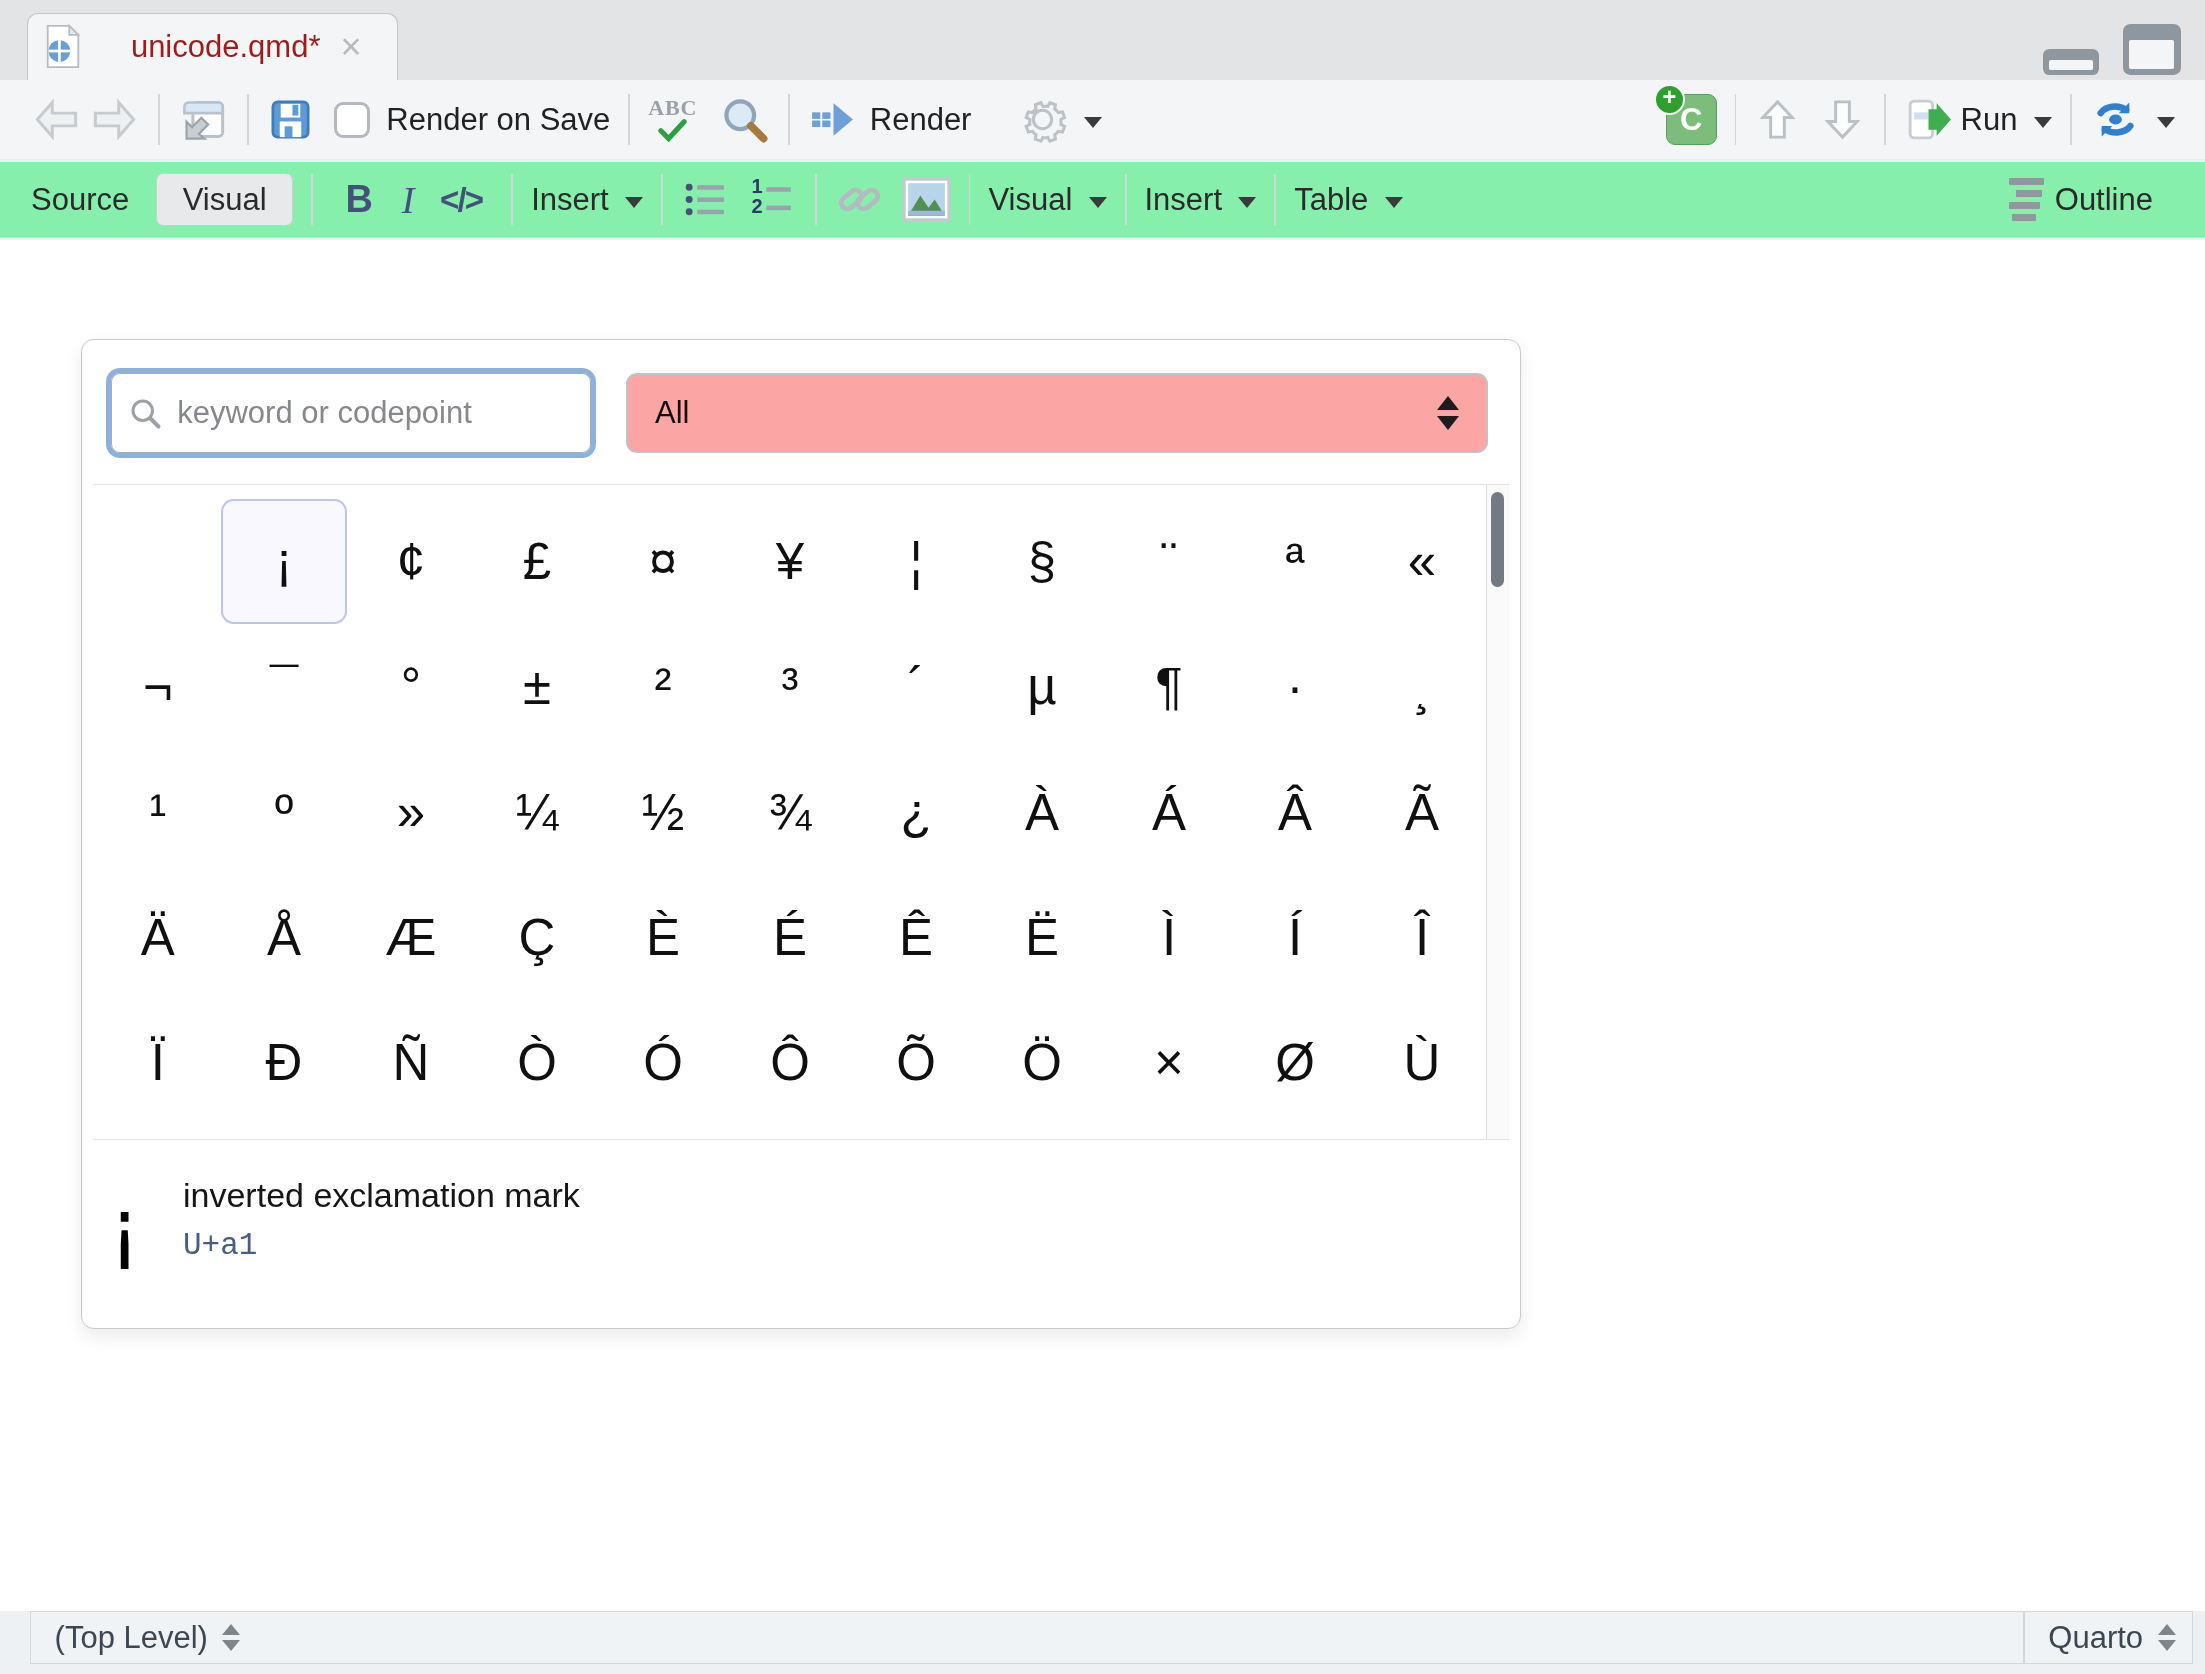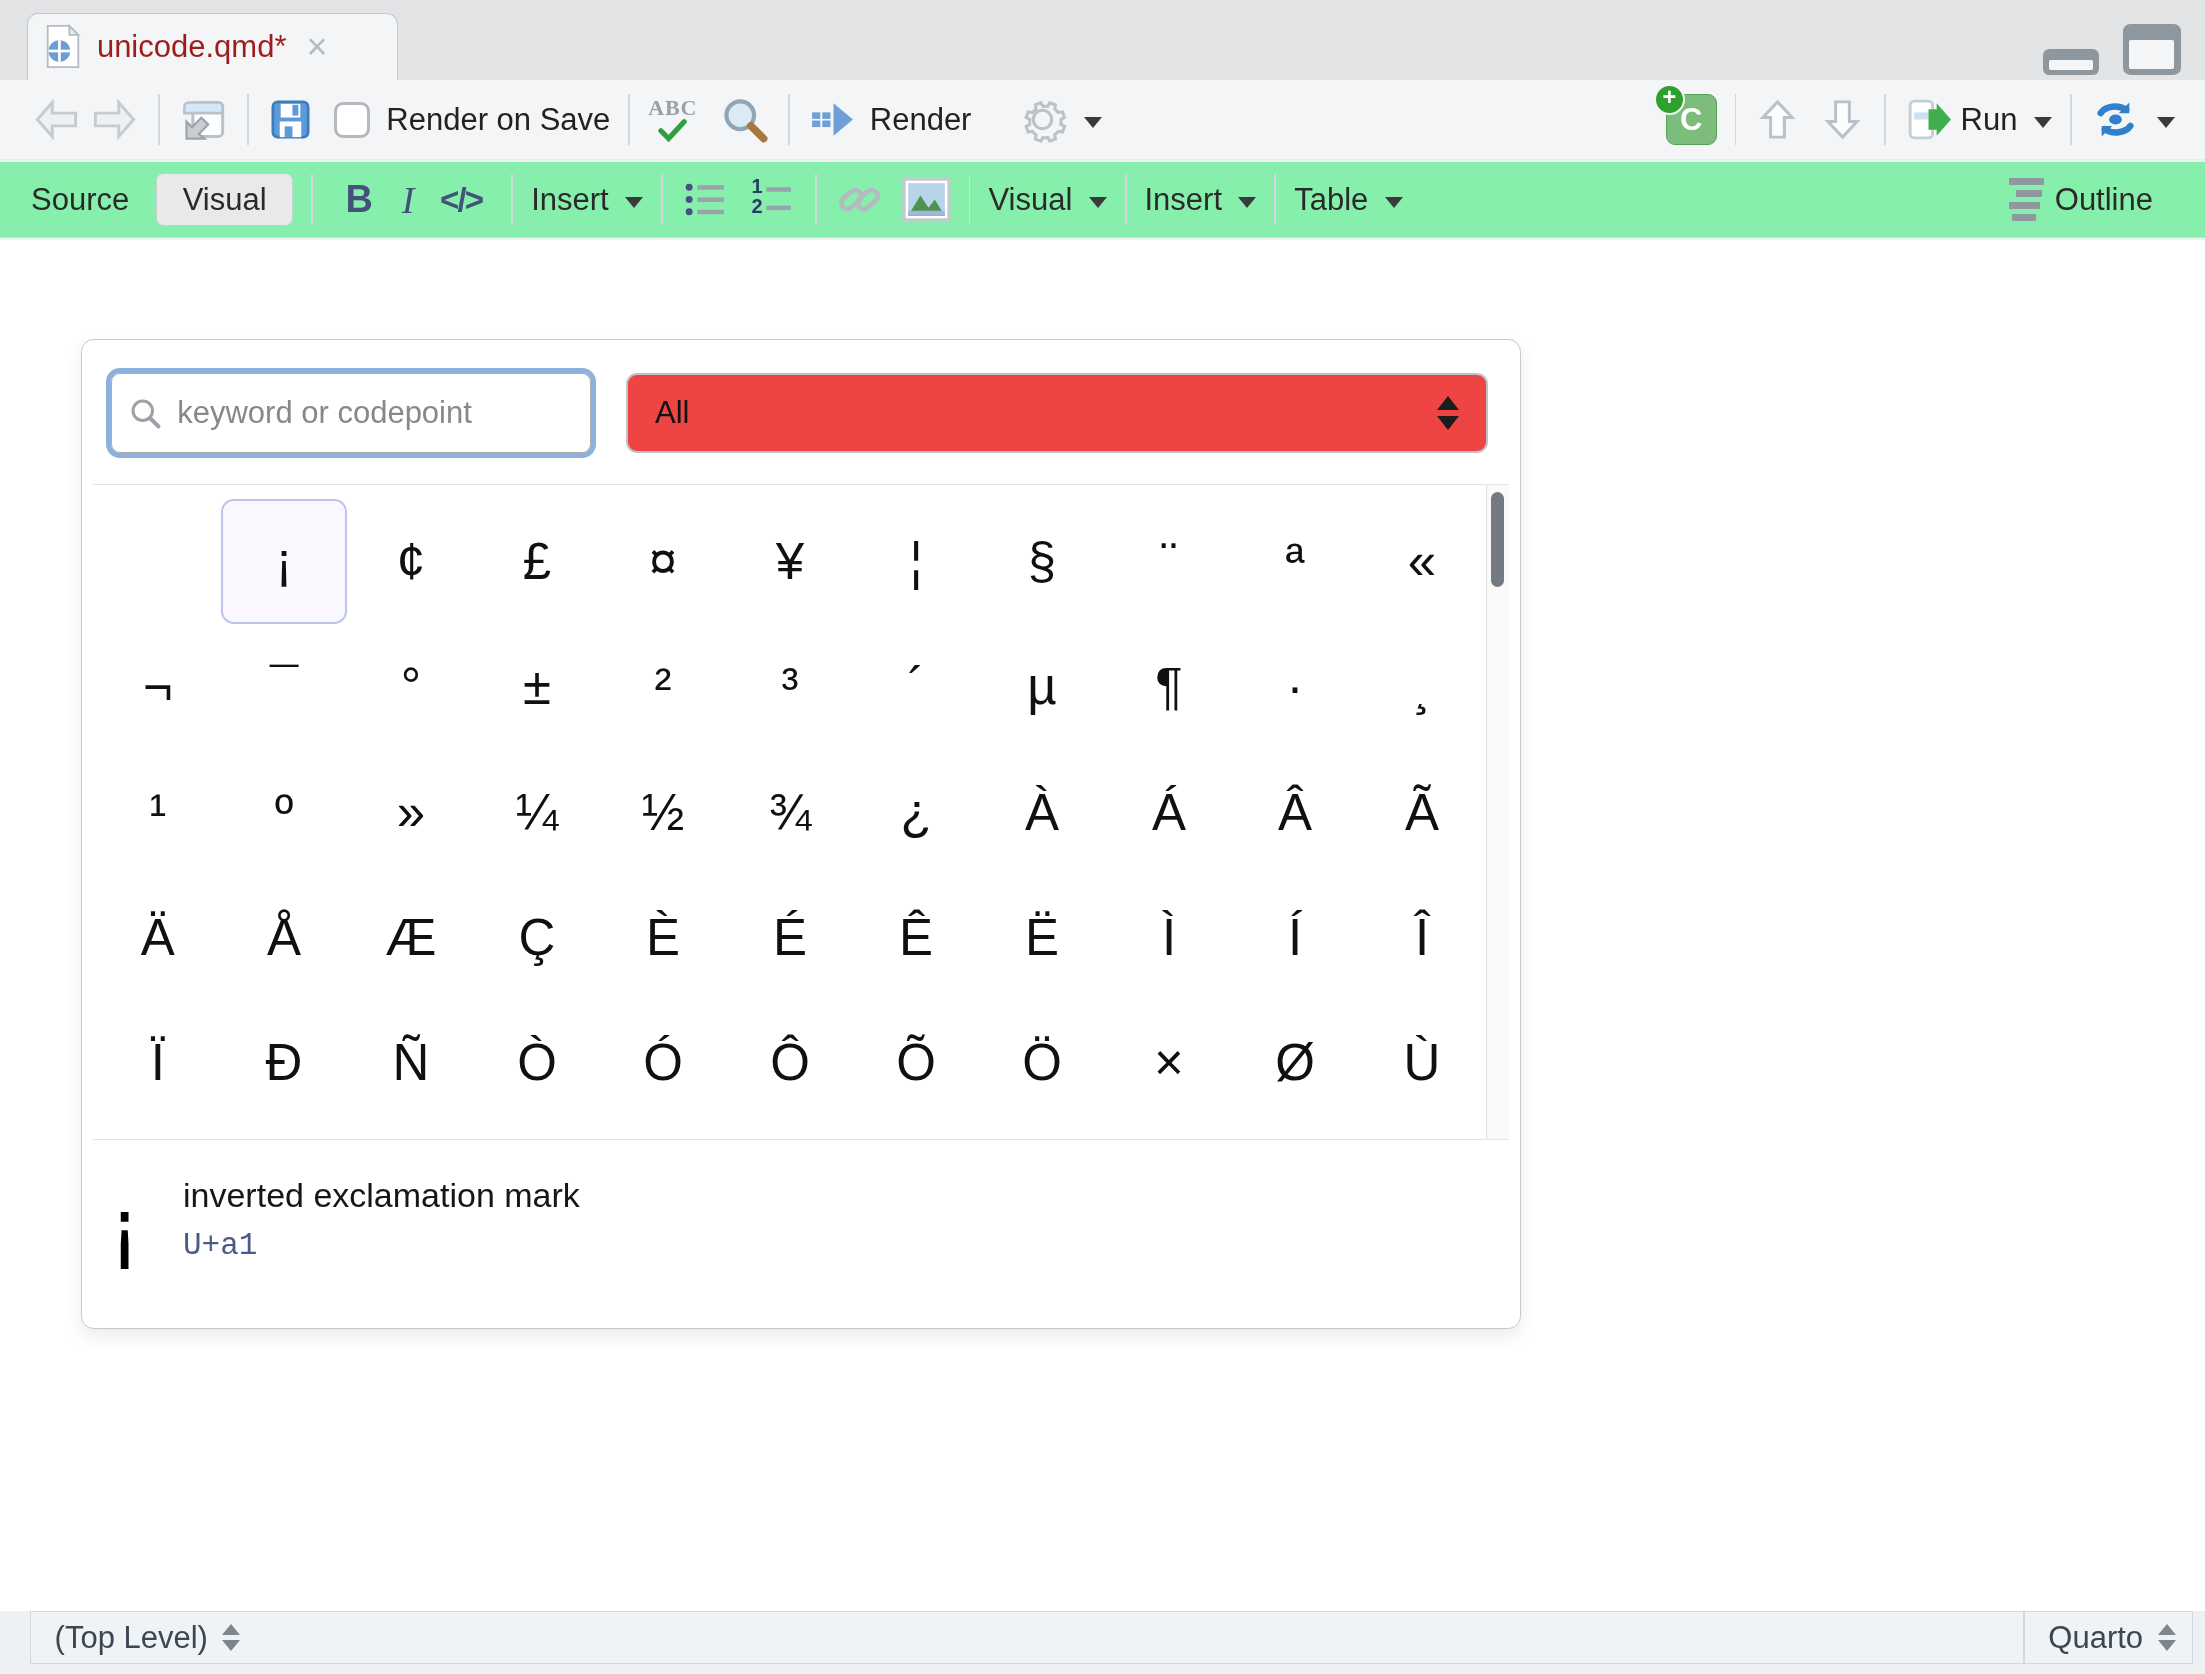--- a/index.html
+++ b/index.html
@@ -10,21 +10,21 @@
     -webkit-font-smoothing:antialiased;
   }
   
   .tabbar{position:absolute;left:0;top:0;right:0;height:80px;background:#e2e4e6;}
   .tab{
     position:absolute;left:27px;top:12.7px;height:67px;width:371px;
     background:#f3f5f6;border:1.8px solid #c3c8cd;border-bottom:none;
     border-radius:11px 11px 0 0;box-sizing:border-box;
     display:flex;align-items:center;padding:0 16.4px;gap:14.5px;
   }
-  .tab-title{font-size:31px;color:#9d1d1d;white-space:nowrap;}
+  .tab-title{font-size:31px;color:#9d1d1d;white-space:nowrap;margin-left:34px;}
   .tab-close{font-size:36px;color:#b7bbc0;line-height:1;margin-left:5.5px;}
   .win-controls{position:absolute;right:25.5px;top:23.6px;display:flex;gap:23.6px;align-items:flex-end;}
   .win-min{width:56px;height:25.5px;background:#8f979e;border-radius:6.4px;position:relative;}
   .win-min::after{content:"";position:absolute;left:6.4px;right:6.4px;bottom:4.5px;height:10px;background:#f3f5f6;border-radius:1.8px;}
   .win-max{width:58px;height:51px;background:#8f979e;border-radius:7.3px;position:relative;}
   .win-max::after{content:"";position:absolute;left:6.4px;right:6.4px;top:16.4px;bottom:5.5px;background:#f3f5f6;border-radius:1.8px;}
   
   .toolbar1{
     position:absolute;left:0;top:80px;right:0;height:80px;background:#f3f5f6;
     display:flex;align-items:center;padding:12px 31px;box-sizing:border-box;
@@ -68,21 +68,21 @@
     outline:5.5px solid #8db1dd;display:flex;align-items:center;padding-left:14.5px;
   }
   .search-box input{
     border:none;outline:none;font-size:31px;color:#333;width:364px;background:transparent;
     font-family:"Liberation Sans","DejaVu Sans",sans-serif;margin-left:12.7px;
   }
   .search-box input::placeholder{color:#85898d;opacity:1;}
   .category-select{
     position:absolute;left:544px;top:33px;width:862px;height:80px;box-sizing:border-box;
     border:2.7px solid #bfc3c7;border-radius:11px;display:flex;align-items:center;padding:0 27px;
-    font-size:31px;color:#111;background:#ef4444;
+    font-size:31px;color:#111;background:#fca5a5;
   }
   .spinner{margin-left:auto;display:flex;flex-direction:column;gap:6.4px;align-items:center;}
   .spinner .up{width:0;height:0;border-left:11.8px solid transparent;border-right:11.8px solid transparent;border-bottom:14.5px solid #1c1c1c;}
   .spinner .down{width:0;height:0;border-left:11.8px solid transparent;border-right:11.8px solid transparent;border-top:14.5px solid #1c1c1c;}
   .grid-viewport{
     position:absolute;left:11px;top:144px;width:1416px;height:656px;box-sizing:border-box;
     border-top:1.8px solid #e4e4e4;border-bottom:1.8px solid #e4e4e4;overflow:hidden;background:#fff;
   }
   .vscroll{position:absolute;right:0;top:0;bottom:0;width:22px;border-left:1.8px solid #e0e0e0;background:#fafafa;}
   .vthumb{position:absolute;top:7.3px;left:3.6px;width:13.6px;height:95px;background:#737a84;border-radius:7.3px;}

